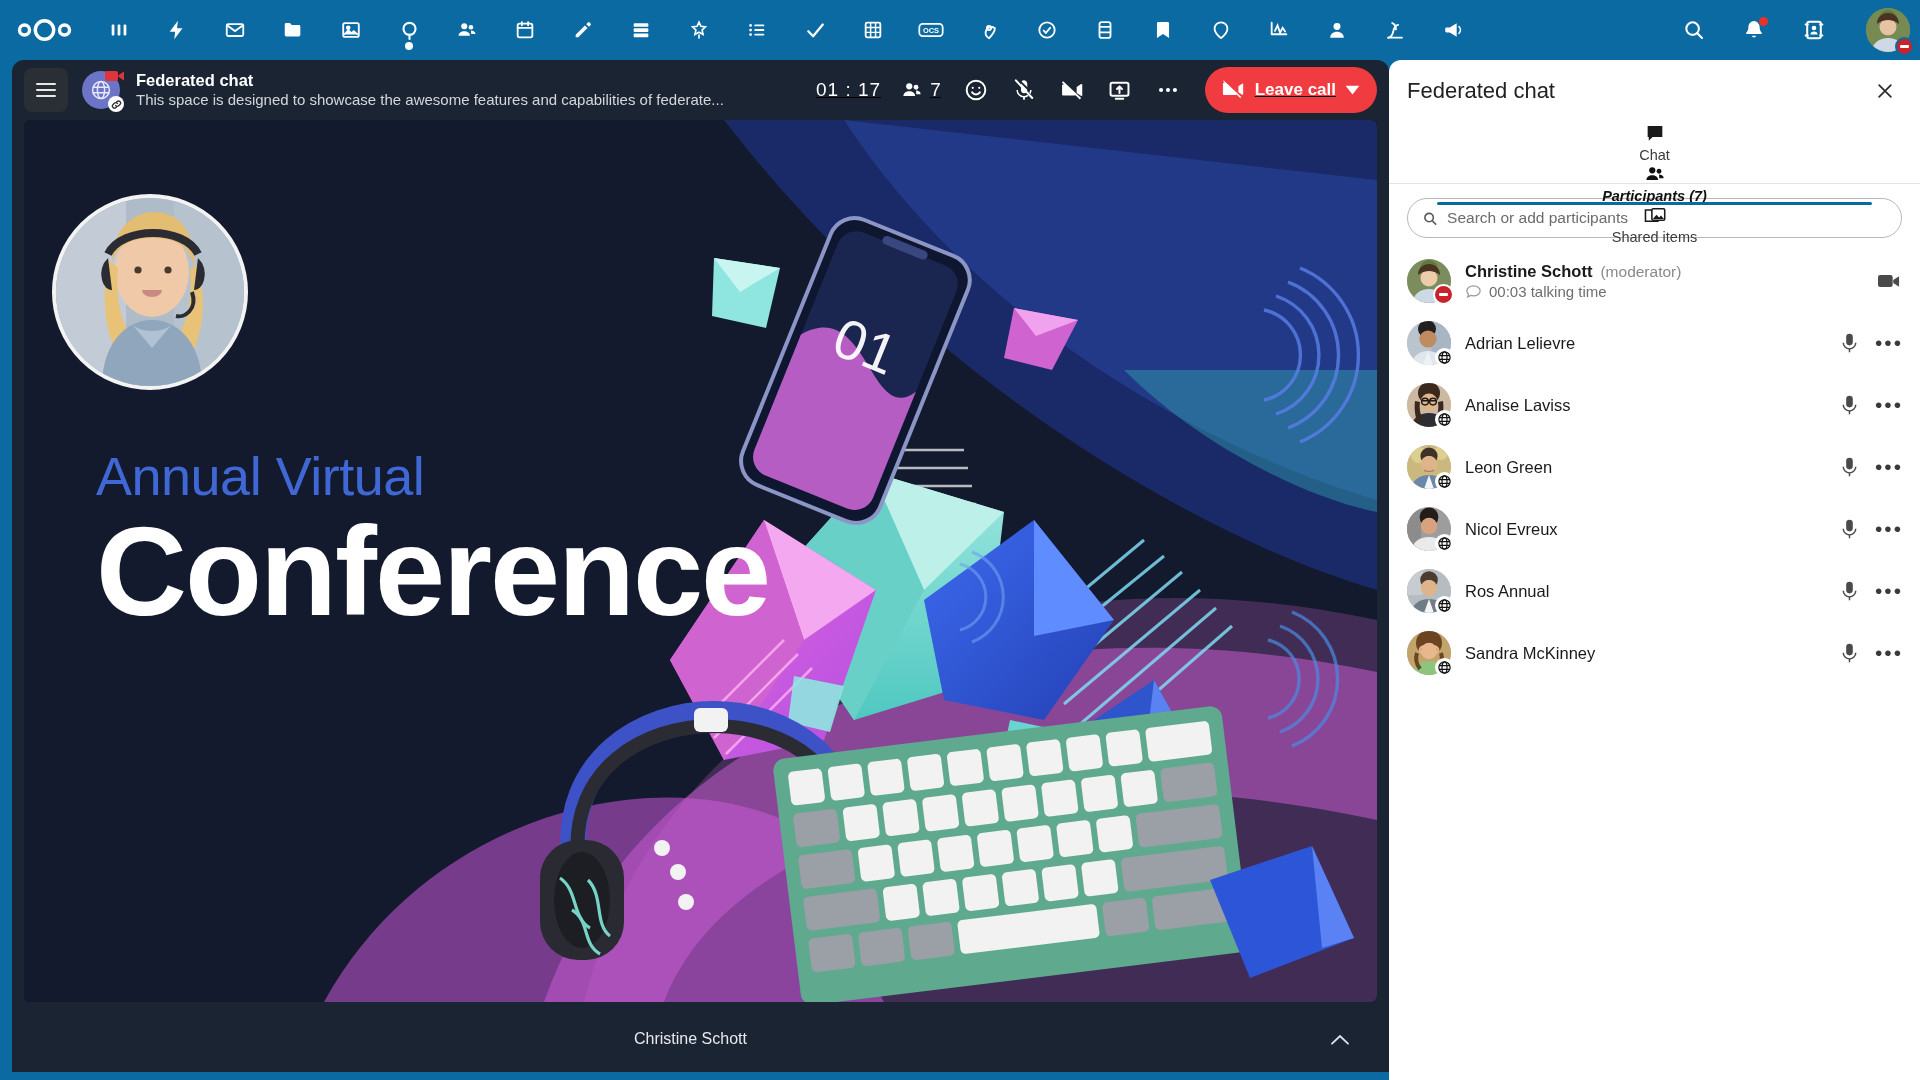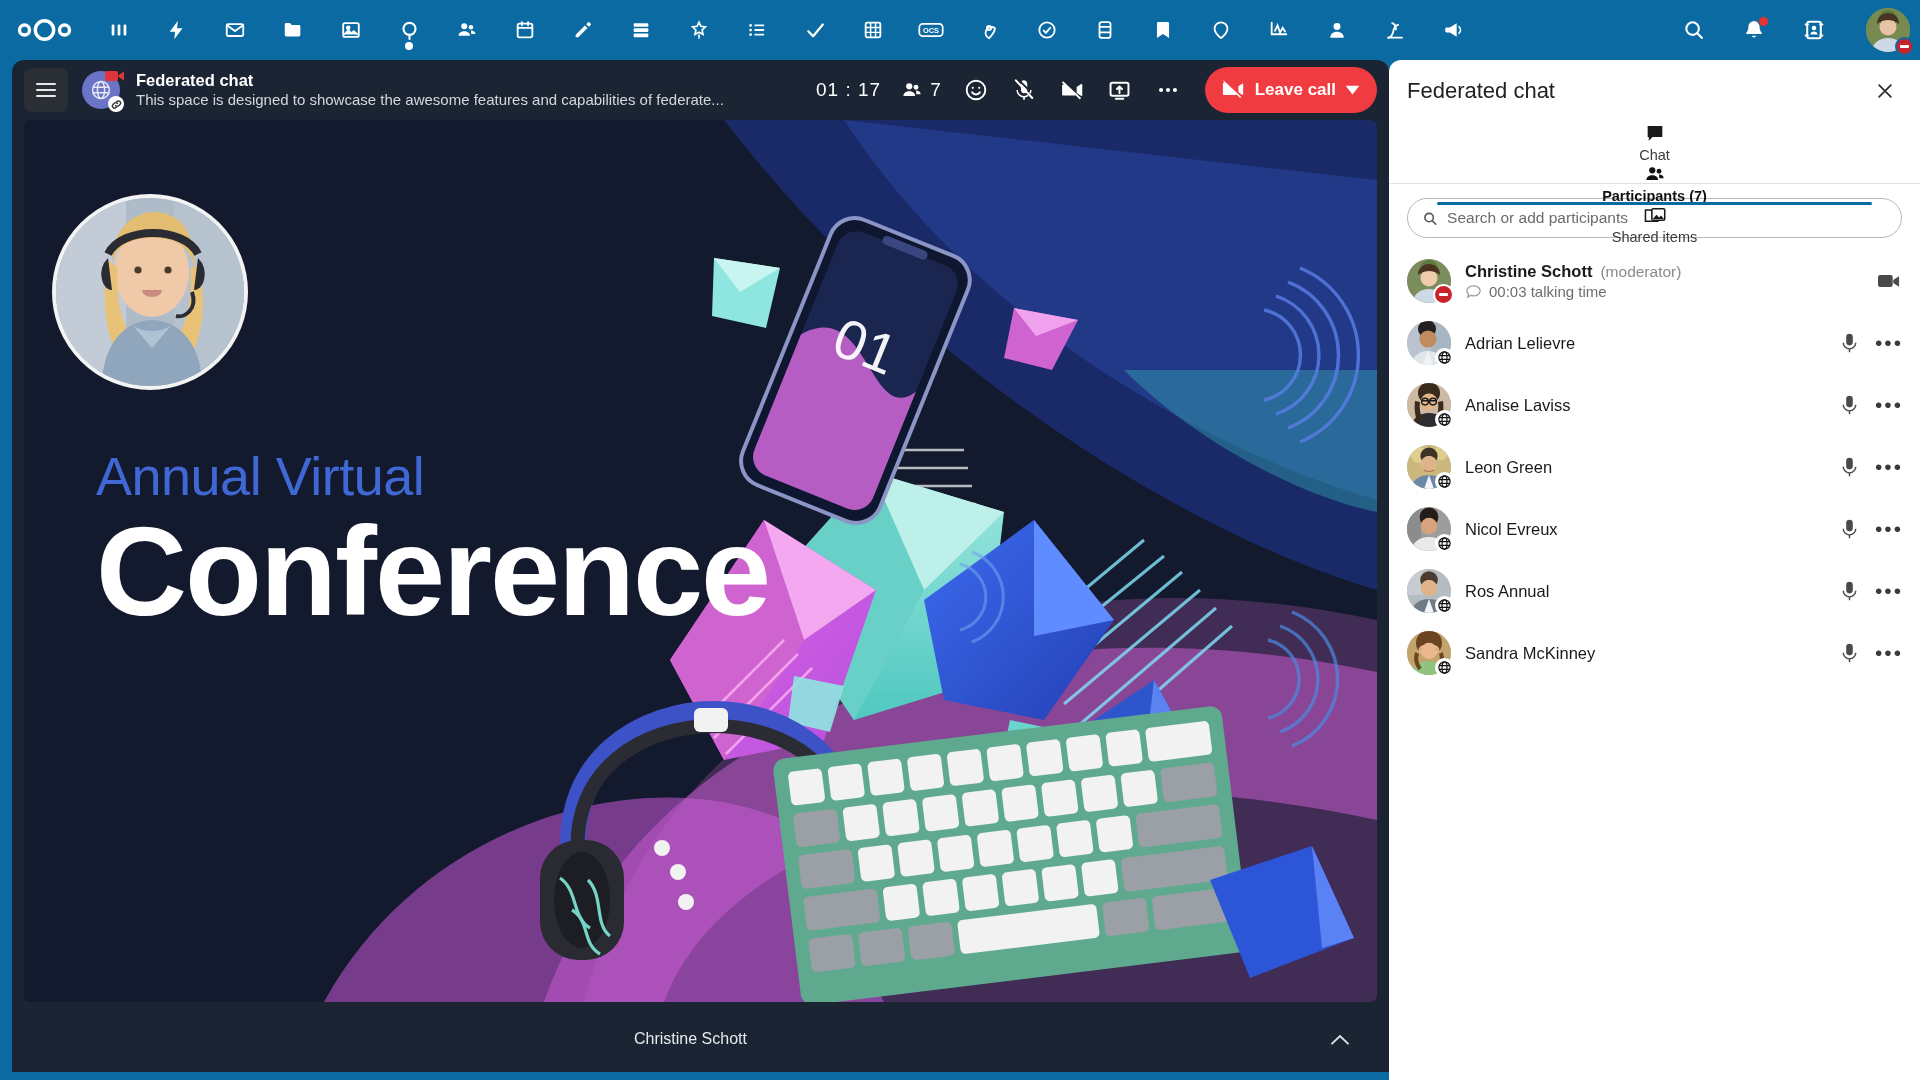--- a/index.html
+++ b/index.html
@@ -139,20 +139,21 @@
   #conv-desc {
     color: #d4d7da; font-size: 15px; line-height: 20px;
     white-space: nowrap; overflow: hidden; text-overflow: ellipsis;
     max-width: 720px;
   }
 
   #call-controls {
     margin-left: auto;
     display: flex; align-items: center; gap: 2px;
     flex: 0 0 auto;
+    text-decoration: underline;
   }
   #call-timer {
     color: #fff; font-size: 19px; letter-spacing: 1px;
     padding: 0 14px; white-space: nowrap;
   }
   #participants-count {
     display: flex; align-items: center; gap: 7px;
     color: #fff; font-size: 19px;
     padding: 0 10px 0 4px; cursor: pointer;
   }
@@ -248,21 +249,21 @@
     display: flex; height: 62px; padding: 0 6px;
     border-bottom: 1px solid #e3e3e3;
     flex-direction: column;
   }
   .tab {
     flex: 1 1 0; display: flex; flex-direction: column;
     align-items: center; justify-content: center; gap: 3px;
     cursor: pointer; position: relative;
     color: #3b3b3b; font-size: 14.5px;
   }
-  .tab.active { font-weight: bold; color: #111; }
+  .tab.active { font-weight: bold; color: #111; font-style: italic; }
   .tab.active::after {
     content: ''; position: absolute;
     bottom: -1px; left: 8%; width: 84%; height: 3px;
     background: #0a6aa1; border-radius: 2px;
   }
   #search-wrap { padding: 14px 18px 8px 18px; }
   #search-box {
     display: flex; align-items: center; gap: 9px;
     height: 40px; border: 1.5px solid #b8b8b8;
     border-radius: 20px; padding: 0 14px;

